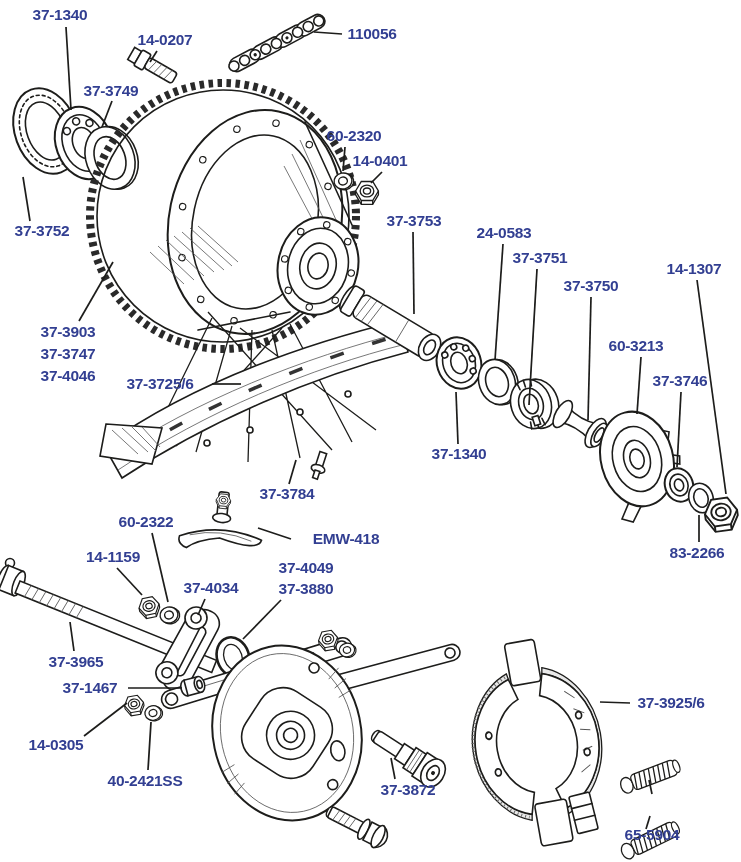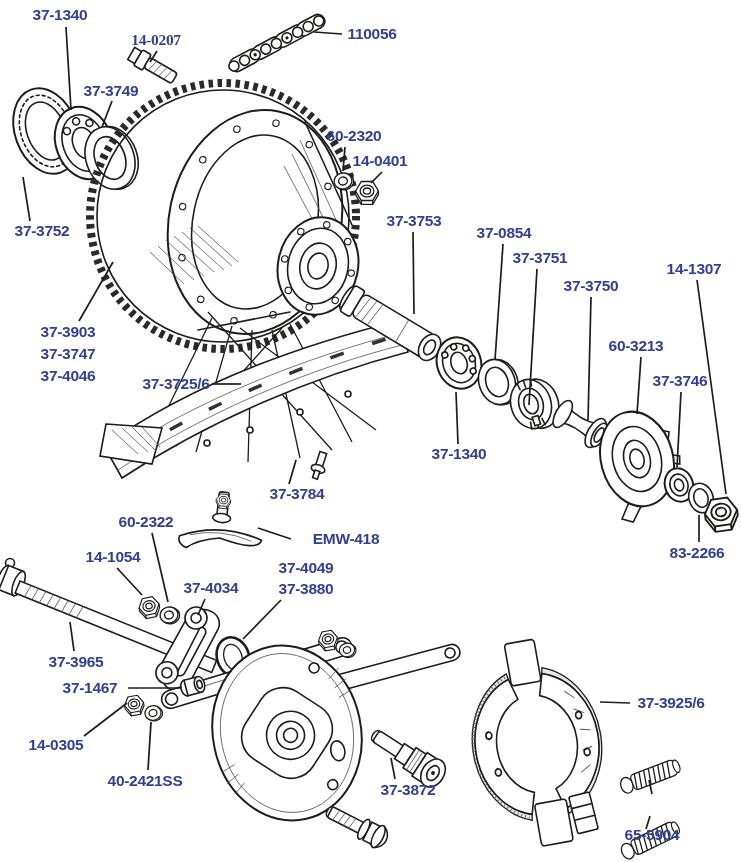--- a/index.html
+++ b/index.html
@@ -408,43 +408,43 @@
         <polyline points="84,736 127,703"></polyline>
         <polyline points="148,770 151,722"></polyline>
         <polyline points="395,779 391,758"></polyline>
         <polyline points="652,794 649,780"></polyline>
         <polyline points="650,816 646,829"></polyline>
       </g>
 </svg>
 
 <div id="labels-layer">
       <div class="part-label" style="left: 60px; top: 15px;">37-1340</div>
-      <div class="part-label" style="left: 156px; top: 40px; font-family: Liberation Serif, serif;">14-0207</div>
+      <div class="part-label" style="left: 165px; top: 40px;">14-0207</div>
       <div class="part-label" style="left: 372px; top: 34px;">110056</div>
       <div class="part-label" style="left: 111px; top: 91px;">37-3749</div>
       <div class="part-label" style="left: 354px; top: 136px;">60-2320</div>
       <div class="part-label" style="left: 380px; top: 161px;">14-0401</div>
       <div class="part-label" style="left: 42px; top: 231px;">37-3752</div>
       <div class="part-label" style="left: 414px; top: 221px;">37-3753</div>
-      <div class="part-label" style="left: 504px; top: 233px;">37-0854</div>
+      <div class="part-label" style="left: 504px; top: 233px;">24-0583</div>
       <div class="part-label" style="left: 540px; top: 258px;">37-3751</div>
       <div class="part-label" style="left: 694px; top: 269px;">14-1307</div>
       <div class="part-label" style="left: 591px; top: 286px;">37-3750</div>
       <div class="part-label" style="left: 68px; top: 332px;">37-3903</div>
       <div class="part-label" style="left: 68px; top: 354px;">37-3747</div>
       <div class="part-label" style="left: 636px; top: 346px;">60-3213</div>
       <div class="part-label" style="left: 68px; top: 376px;">37-4046</div>
       <div class="part-label" style="left: 680px; top: 381px;">37-3746</div>
-      <div class="part-label" style="left: 160px; top: 384px; margin-left: 16px;">37-3725/6</div>
+      <div class="part-label" style="left: 160px; top: 384px;">37-3725/6</div>
       <div class="part-label" style="left: 459px; top: 454px;">37-1340</div>
-      <div class="part-label" style="left: 287px; top: 494px; margin-left: 10px;">37-3784</div>
+      <div class="part-label" style="left: 287px; top: 494px;">37-3784</div>
       <div class="part-label" style="left: 146px; top: 522px;">60-2322</div>
       <div class="part-label" style="left: 330px; top: 539px; padding-left: 32px;">EMW-418</div>
       <div class="part-label" style="left: 697px; top: 553px;">83-2266</div>
-      <div class="part-label" style="left: 113px; top: 557px;">14-1054</div>
+      <div class="part-label" style="left: 113px; top: 557px;">14-1159</div>
       <div class="part-label" style="left: 306px; top: 568px;">37-4049</div>
       <div class="part-label" style="left: 211px; top: 588px;">37-4034</div>
       <div class="part-label" style="left: 306px; top: 589px;">37-3880</div>
       <div class="part-label" style="left: 76px; top: 662px;">37-3965</div>
       <div class="part-label" style="left: 90px; top: 688px;">37-1467</div>
       <div class="part-label" style="left: 671px; top: 703px;">37-3925/6</div>
       <div class="part-label" style="left: 56px; top: 745px;">14-0305</div>
       <div class="part-label" style="left: 145px; top: 781px;">40-2421SS</div>
       <div class="part-label" style="left: 395px; top: 790px; margin-left: 13px;">37-3872</div>
       <div class="part-label" style="left: 652px; top: 805px; margin-top: 30px;">65-5904</div>

